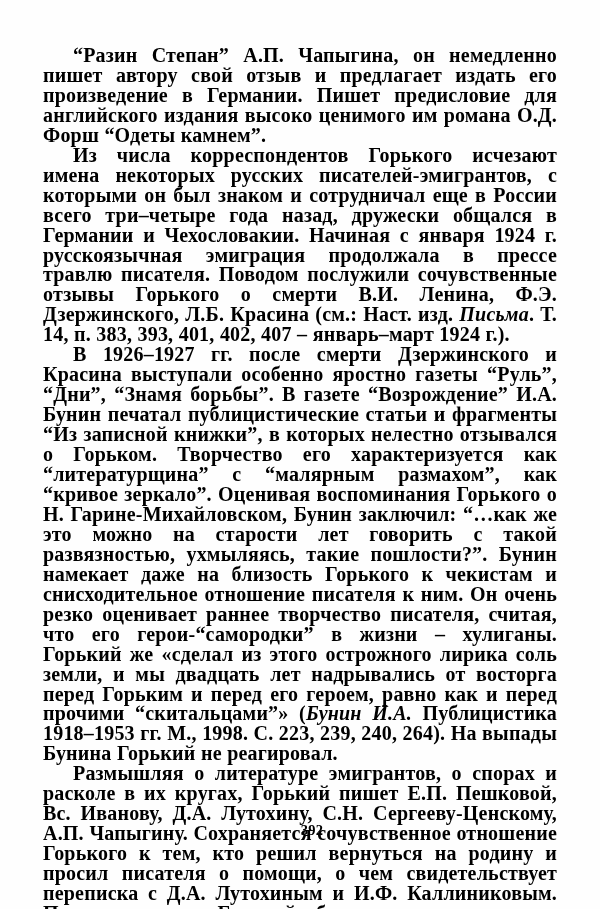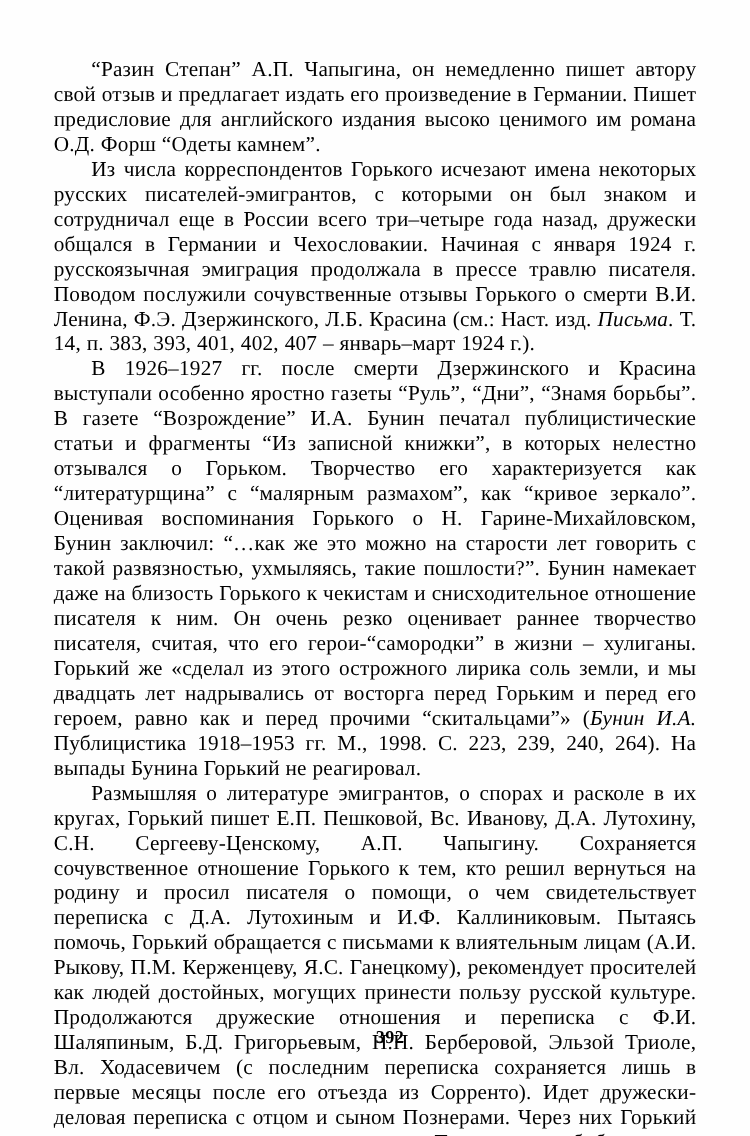--- a/index.html
+++ b/index.html
@@ -26,25 +26,25 @@
   .text-block {
     position: absolute;
     left: 43px;
     top: 46px;
     width: 514px;
   }
   .para {
     margin: 0;
     text-indent: 30px;
     text-align: justify;
-    font-size: 17px;
+    font-size: 20px;
     line-height: 19.95px;
     letter-spacing: 0.01em;
     word-spacing: 0.01em;
-    font-weight: 400;
+    font-weight: 700;
     hyphens: none;
     -webkit-hyphens: none;
   }
   .para i,
   .para em {
     font-style: italic;
   }
   .folio {
     position: absolute;
     top: 822px;

